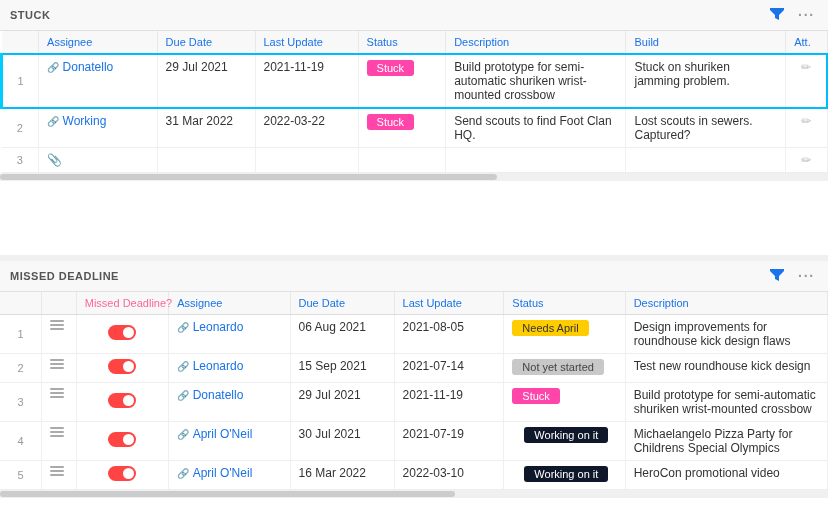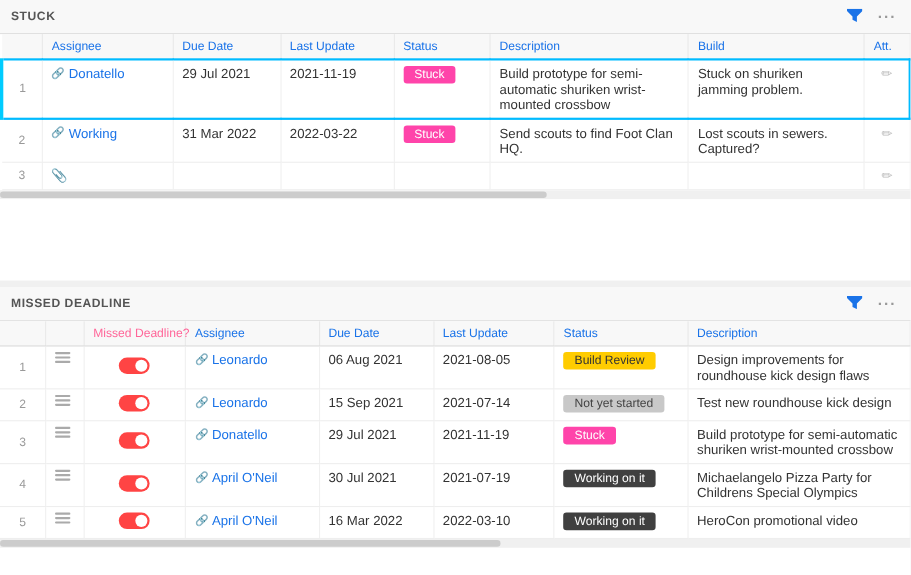--- a/index.html
+++ b/index.html
@@ -90,22 +90,23 @@
     }
     .status-needs-review {
       background: #ffcc00;
       color: #333;
     }
     .status-not-started {
       background: #c8c8c8;
       color: #444;
     }
     .status-working {
-      background: #404040;
+      background: #0f172a;
       color: #fff;
+      margin-left: 12px;
     }
     .assignee-link {
       color: #1a73e8;
       text-decoration: none;
       display: flex;
       align-items: center;
       gap: 3px;
     }
     .link-icon {
       font-size: 10px;
@@ -332,21 +333,21 @@
           </td>
           <td>
             <span class="assignee-link">
               <span class="link-icon">🔗</span>
               <span>Leonardo</span>
             </span>
           </td>
           <td>06 Aug 2021</td>
           <td>2021-08-05</td>
           <td>
-            <span class="status-badge status-needs-review">Build Review</span>
+            <span class="status-badge status-needs-review">Needs April</span>
           </td>
           <td>Design improvements for roundhouse kick design flaws</td>
         </tr>
 
         <tr>
           <td>2</td>
           <td>
             <div class="menu-icon">
               <span></span>
               <span></span>

